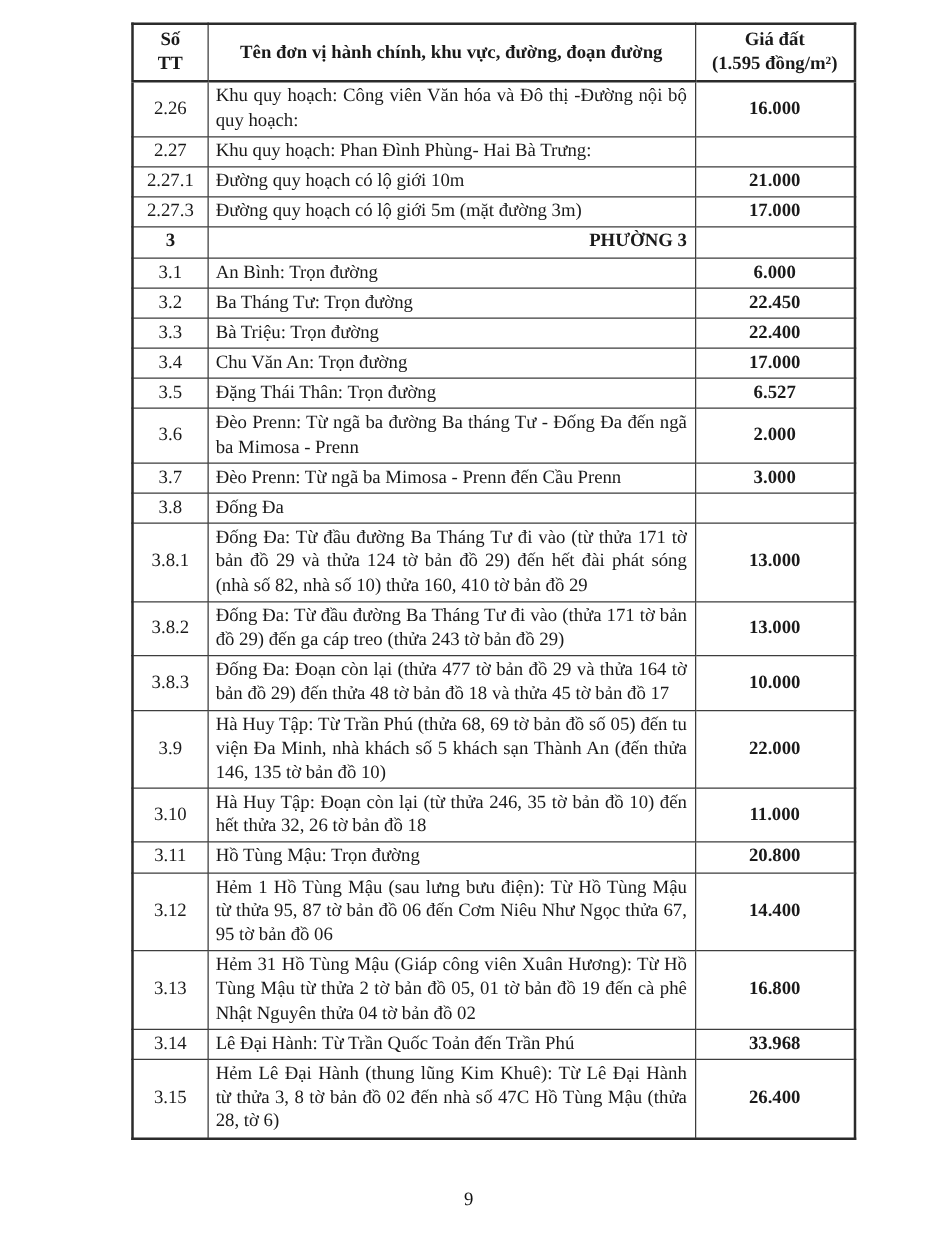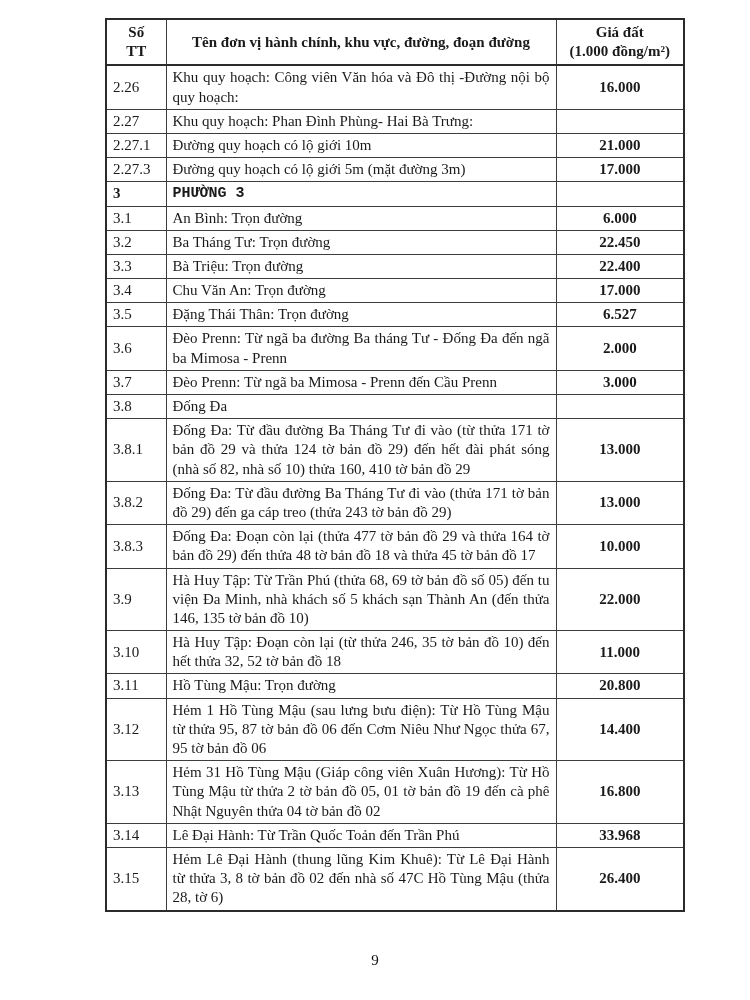--- a/index.html
+++ b/index.html
@@ -30,25 +30,25 @@
     vertical-align:middle;
   }
   table.land{border:2px solid #2b2b2b;}
   table.land thead th{
     font-weight:bold;
     text-align:center;
     white-space:pre-line;
     padding:3px 4px;
     border-bottom:2px solid #2b2b2b;
   }
-  td.cell-stt{padding:2px 2px;}
+  td.cell-stt{text-align:center;padding:2px 2px;}
   td.cell-name{text-align:justify;}
   td.cell-price{text-align:center;font-weight:bold;}
   tr.section td{font-weight:bold;}
-  tr.section td.cell-name{text-align:left;font-family:Liberation Mono, monospace;}
+  tr.section td.cell-name{text-align:right;}
   .page-number{
     position:absolute;
     left:0;right:0;
     top:952px;
     text-align:center;
     font-size:15px;
     color:#111;
   }
 </style>
 </head>
@@ -61,21 +61,21 @@
       <col class="c-stt">
         <col class="c-name">
         <col class="c-price">
     </colgroup>
     <thead>
       <tr>
         <th>Số
 TT</th>
         <th>Tên đơn vị hành chính, khu vực, đường, đoạn đường</th>
         <th>Giá đất
-(1.000 đồng/m²)</th>
+(1.595 đồng/m²)</th>
       </tr>
     </thead>
     <tbody>
         <tr>
           <td class="cell-stt">2.26</td>
           <td class="cell-name">Khu quy hoạch: Công viên Văn hóa và Đô thị -Đường nội bộ quy hoạch:</td>
           <td class="cell-price">16.000</td>
         </tr>
         <tr>
           <td class="cell-stt">2.27</td>
@@ -152,21 +152,21 @@
           <td class="cell-name">Đống Đa: Đoạn còn lại (thửa 477 tờ bản đồ 29 và thửa 164 tờ bản đồ 29) đến thửa 48 tờ bản đồ 18 và thửa 45 tờ bản đồ 17</td>
           <td class="cell-price">10.000</td>
         </tr>
         <tr>
           <td class="cell-stt">3.9</td>
           <td class="cell-name">Hà Huy Tập: Từ Trần Phú (thửa 68, 69 tờ bản đồ số 05) đến tu viện Đa Minh, nhà khách số 5 khách sạn Thành An (đến thửa 146, 135 tờ bản đồ 10)</td>
           <td class="cell-price">22.000</td>
         </tr>
         <tr>
           <td class="cell-stt">3.10</td>
-          <td class="cell-name">Hà Huy Tập: Đoạn còn lại (từ thửa 246, 35 tờ bản đồ 10) đến hết thửa 32, 52 tờ bản đồ 18</td>
+          <td class="cell-name">Hà Huy Tập: Đoạn còn lại (từ thửa 246, 35 tờ bản đồ 10) đến hết thửa 32, 26 tờ bản đồ 18</td>
           <td class="cell-price">11.000</td>
         </tr>
         <tr>
           <td class="cell-stt">3.11</td>
           <td class="cell-name">Hồ Tùng Mậu: Trọn đường</td>
           <td class="cell-price">20.800</td>
         </tr>
         <tr>
           <td class="cell-stt">3.12</td>
           <td class="cell-name">Hẻm 1 Hồ Tùng Mậu (sau lưng bưu điện): Từ Hồ Tùng Mậu từ thửa 95, 87 tờ bản đồ 06 đến Cơm Niêu Như Ngọc thửa 67, 95 tờ bản đồ 06</td>

